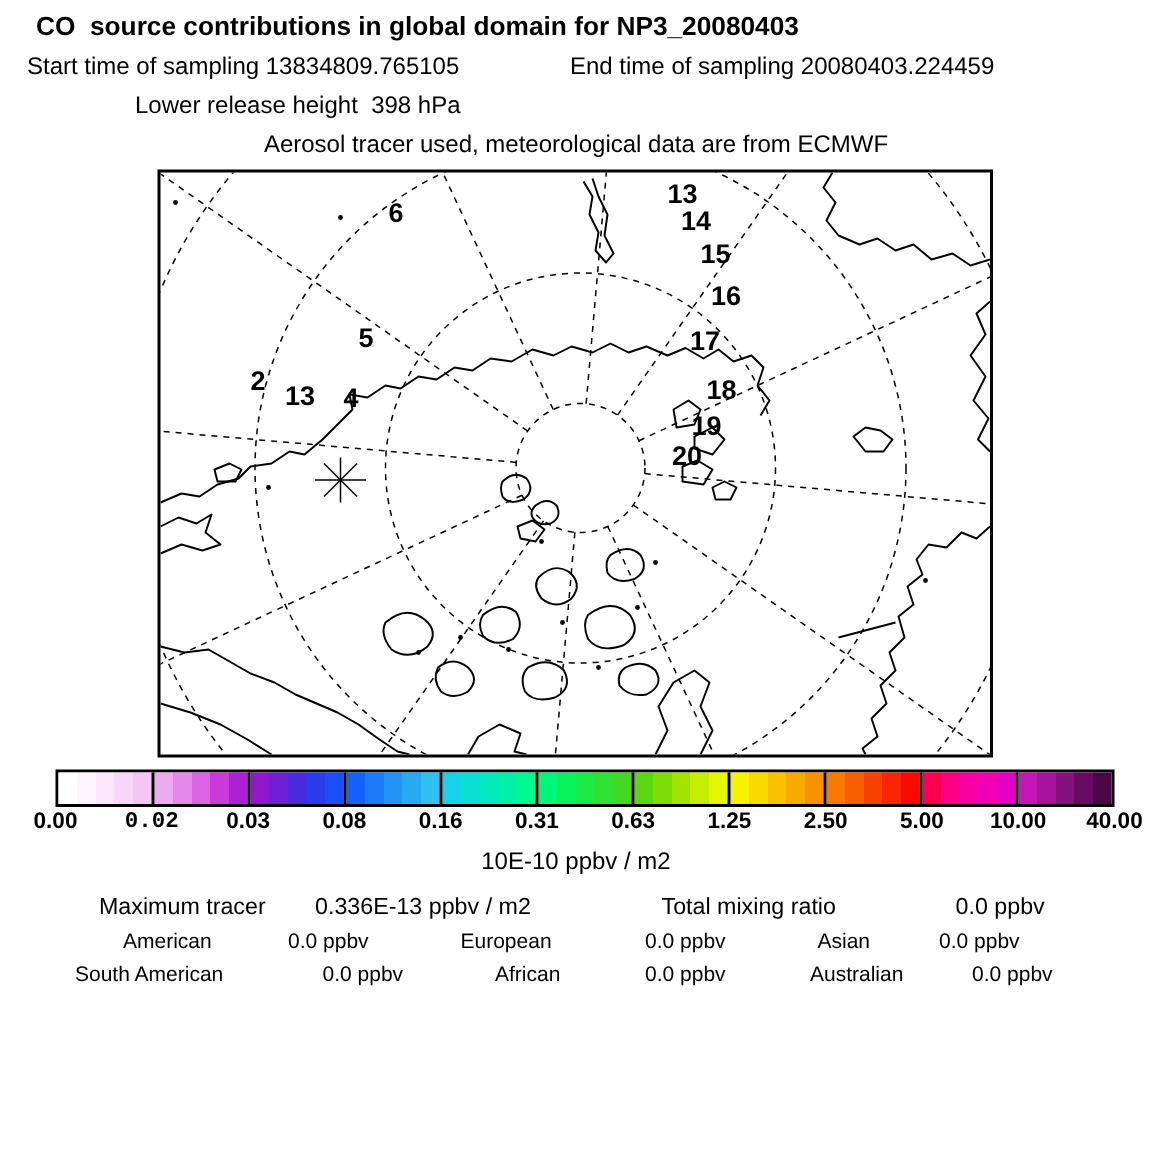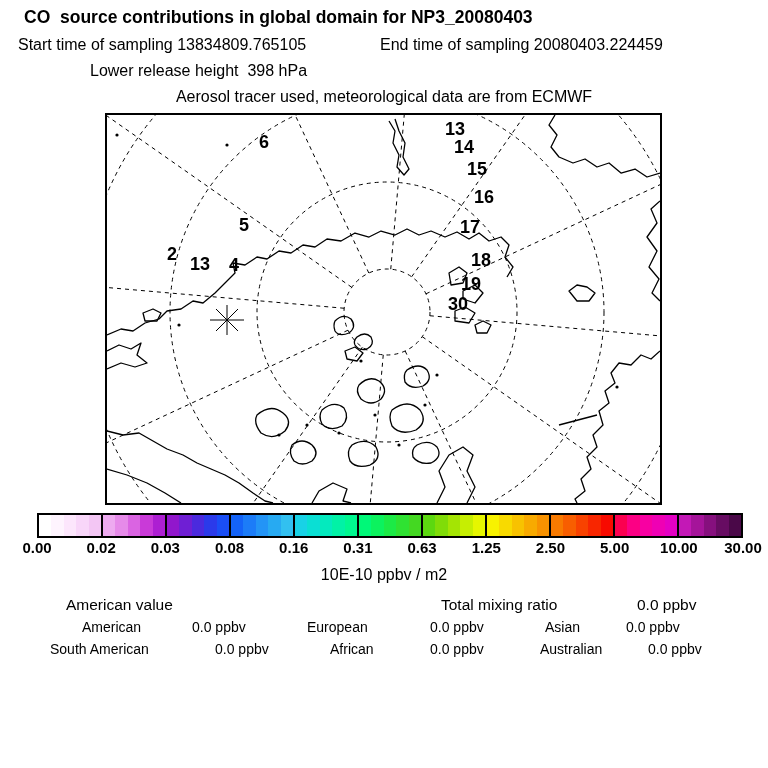--- a/index.html
+++ b/index.html
@@ -131,54 +131,55 @@
         <div class="traj-marker" style="left: 127px; top: 150px;">4</div>
         <div class="traj-marker" style="left: 137px; top: 110px;">5</div>
         <div class="traj-marker" style="left: 157px; top: 27px;">6</div>
         <div class="traj-marker" style="left: 348px; top: 14px;">13</div>
         <div class="traj-marker" style="left: 357px; top: 32px;">14</div>
         <div class="traj-marker" style="left: 370px; top: 54px;">15</div>
         <div class="traj-marker" style="left: 377px; top: 82px;">16</div>
         <div class="traj-marker" style="left: 363px; top: 112px;">17</div>
         <div class="traj-marker" style="left: 374px; top: 145px;">18</div>
         <div class="traj-marker" style="left: 364px; top: 169px;">19</div>
-        <div class="traj-marker" style="left: 351px; top: 189px;">30</div>
+        <div class="traj-marker" style="left: 351px; top: 189px;">20</div>
       </div>
   </div>
 
   <div id="colorbar" class="colorbar">
       <div class="cb-seg" style="background: linear-gradient(to right, rgb(255, 255, 255) 0%, rgb(255, 255, 255) 20%, rgb(254, 244, 254) 20%, rgb(254, 244, 254) 40%, rgb(252, 230, 252) 40%, rgb(252, 230, 252) 60%, rgb(248, 214, 249) 60%, rgb(248, 214, 249) 80%, rgb(243, 198, 244) 80%, rgb(243, 198, 244) 100%);"></div>
       <div class="cb-seg" style="background: linear-gradient(to right, rgb(238, 170, 240) 0%, rgb(238, 170, 240) 20%, rgb(230, 138, 233) 20%, rgb(230, 138, 233) 40%, rgb(218, 100, 226) 40%, rgb(218, 100, 226) 60%, rgb(201, 58, 216) 60%, rgb(201, 58, 216) 80%, rgb(173, 31, 210) 80%, rgb(173, 31, 210) 100%);"></div>
       <div class="cb-seg" style="background: linear-gradient(to right, rgb(145, 23, 204) 0%, rgb(145, 23, 204) 20%, rgb(111, 31, 212) 20%, rgb(111, 31, 212) 40%, rgb(75, 42, 222) 40%, rgb(75, 42, 222) 60%, rgb(43, 58, 234) 60%, rgb(43, 58, 234) 80%, rgb(26, 78, 246) 80%, rgb(26, 78, 246) 100%);"></div>
       <div class="cb-seg" style="background: linear-gradient(to right, rgb(20, 99, 248) 0%, rgb(20, 99, 248) 20%, rgb(28, 124, 248) 20%, rgb(28, 124, 248) 40%, rgb(35, 148, 246) 40%, rgb(35, 148, 246) 60%, rgb(39, 170, 242) 60%, rgb(39, 170, 242) 80%, rgb(50, 192, 240) 80%, rgb(50, 192, 240) 100%);"></div>
       <div class="cb-seg" style="background: linear-gradient(to right, rgb(24, 210, 230) 0%, rgb(24, 210, 230) 20%, rgb(10, 223, 212) 20%, rgb(10, 223, 212) 40%, rgb(4, 234, 190) 40%, rgb(4, 234, 190) 60%, rgb(1, 242, 166) 60%, rgb(1, 242, 166) 80%, rgb(0, 248, 144) 80%, rgb(0, 248, 144) 100%);"></div>
       <div class="cb-seg" style="background: linear-gradient(to right, rgb(0, 248, 120) 0%, rgb(0, 248, 120) 20%, rgb(12, 242, 94) 20%, rgb(12, 242, 94) 40%, rgb(28, 234, 70) 40%, rgb(28, 234, 70) 60%, rgb(47, 226, 50) 60%, rgb(47, 226, 50) 80%, rgb(68, 216, 34) 80%, rgb(68, 216, 34) 100%);"></div>
       <div class="cb-seg" style="background: linear-gradient(to right, rgb(92, 216, 16) 0%, rgb(92, 216, 16) 20%, rgb(128, 220, 8) 20%, rgb(128, 220, 8) 40%, rgb(164, 228, 4) 40%, rgb(164, 228, 4) 60%, rgb(198, 238, 2) 60%, rgb(198, 238, 2) 80%, rgb(230, 246, 0) 80%, rgb(230, 246, 0) 100%);"></div>
       <div class="cb-seg" style="background: linear-gradient(to right, rgb(248, 242, 0) 0%, rgb(248, 242, 0) 20%, rgb(248, 218, 0) 20%, rgb(248, 218, 0) 40%, rgb(248, 194, 0) 40%, rgb(248, 194, 0) 60%, rgb(248, 170, 0) 60%, rgb(248, 170, 0) 80%, rgb(248, 146, 0) 80%, rgb(248, 146, 0) 100%);"></div>
       <div class="cb-seg" style="background: linear-gradient(to right, rgb(248, 122, 0) 0%, rgb(248, 122, 0) 20%, rgb(248, 94, 0) 20%, rgb(248, 94, 0) 40%, rgb(248, 66, 0) 40%, rgb(248, 66, 0) 60%, rgb(248, 38, 0) 60%, rgb(248, 38, 0) 80%, rgb(248, 10, 0) 80%, rgb(248, 10, 0) 100%);"></div>
       <div class="cb-seg" style="background: linear-gradient(to right, rgb(251, 0, 80) 0%, rgb(251, 0, 80) 20%, rgb(252, 0, 132) 20%, rgb(252, 0, 132) 40%, rgb(248, 0, 162) 40%, rgb(248, 0, 162) 60%, rgb(239, 0, 180) 60%, rgb(239, 0, 180) 80%, rgb(228, 0, 196) 80%, rgb(228, 0, 196) 100%);"></div>
       <div class="cb-seg" style="background: linear-gradient(to right, rgb(195, 24, 182) 0%, rgb(195, 24, 182) 20%, rgb(165, 20, 154) 20%, rgb(165, 20, 154) 40%, rgb(134, 16, 126) 40%, rgb(134, 16, 126) 60%, rgb(103, 12, 98) 60%, rgb(103, 12, 98) 80%, rgb(74, 8, 72) 80%, rgb(74, 8, 72) 100%);"></div>
     </div>
   <div id="cb-ticks" class="cb-ticks">
       <span class="cb-tick" style="left: 0%;">0.00</span>
-      <span class="cb-tick" style="left: 9.09091%;">0.02</span>
+      <span class="cb-tick" style="left: 9.09091%; font-family: Liberation Mono, monospace;">0.02</span>
       <span class="cb-tick" style="left: 18.1818%;">0.03</span>
       <span class="cb-tick" style="left: 27.2727%;">0.08</span>
       <span class="cb-tick" style="left: 36.3636%;">0.16</span>
       <span class="cb-tick" style="left: 45.4545%;">0.31</span>
       <span class="cb-tick" style="left: 54.5455%;">0.63</span>
       <span class="cb-tick" style="left: 63.6364%;">1.25</span>
       <span class="cb-tick" style="left: 72.7273%;">2.50</span>
       <span class="cb-tick" style="left: 81.8182%;">5.00</span>
       <span class="cb-tick" style="left: 90.9091%;">10.00</span>
-      <span class="cb-tick" style="left: 100%;">30.00</span>
+      <span class="cb-tick" style="left: 100%;">40.00</span>
     </div>
   <div class="cb-unit">10E-10 ppbv / m2</div>
 
-  <span class="st r1" style="left:66px">American value</span>
+  <span class="st r1" style="left:66px">Maximum tracer</span>
+  <span class="st r1" style="left:210px">0.336E-13 ppbv / m2</span>
   <span class="st r1" style="left:441px">Total mixing ratio</span>
   <span class="st r1" style="left:637px">0.0 ppbv</span>
 
   <span class="st r2" style="left:82px">American</span>
   <span class="st r2" style="left:192px">0.0 ppbv</span>
   <span class="st r2" style="left:307px">European</span>
   <span class="st r2" style="left:430px">0.0 ppbv</span>
   <span class="st r2" style="left:545px">Asian</span>
   <span class="st r2" style="left:626px">0.0 ppbv</span>
 

